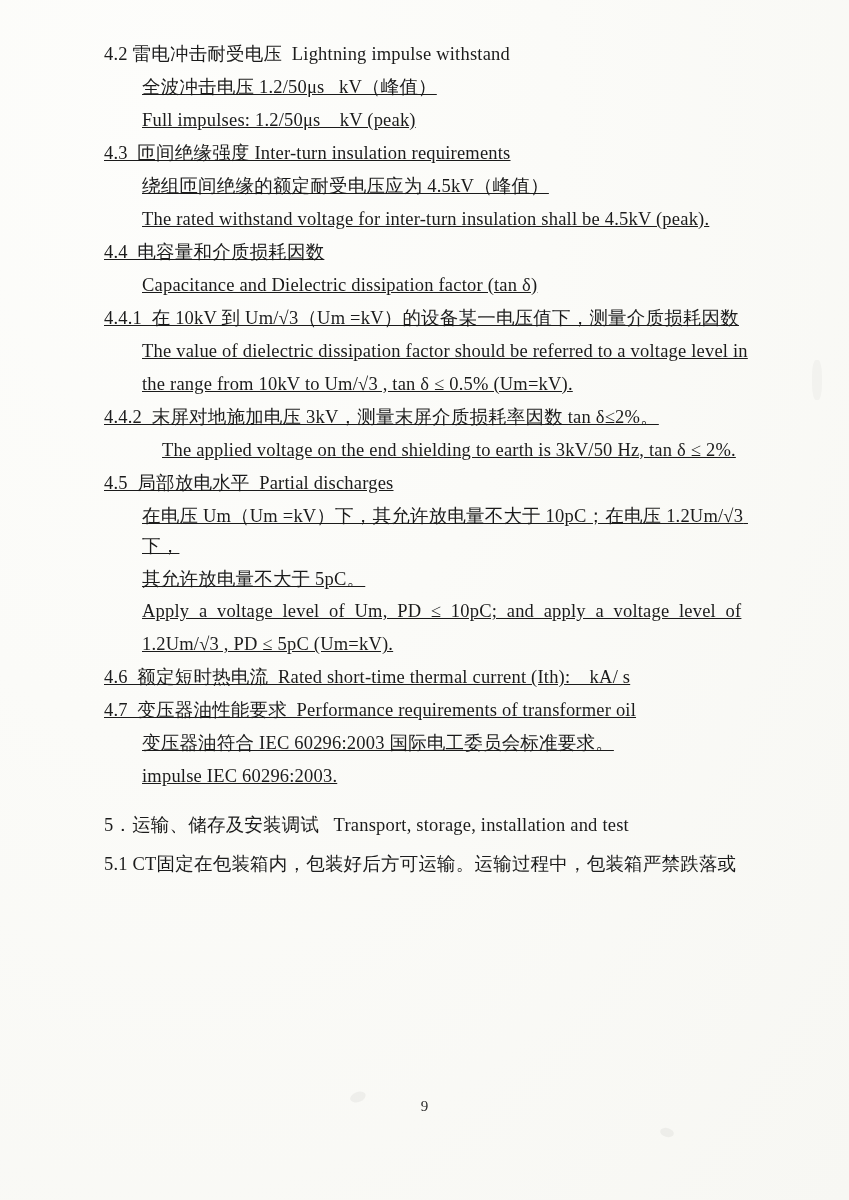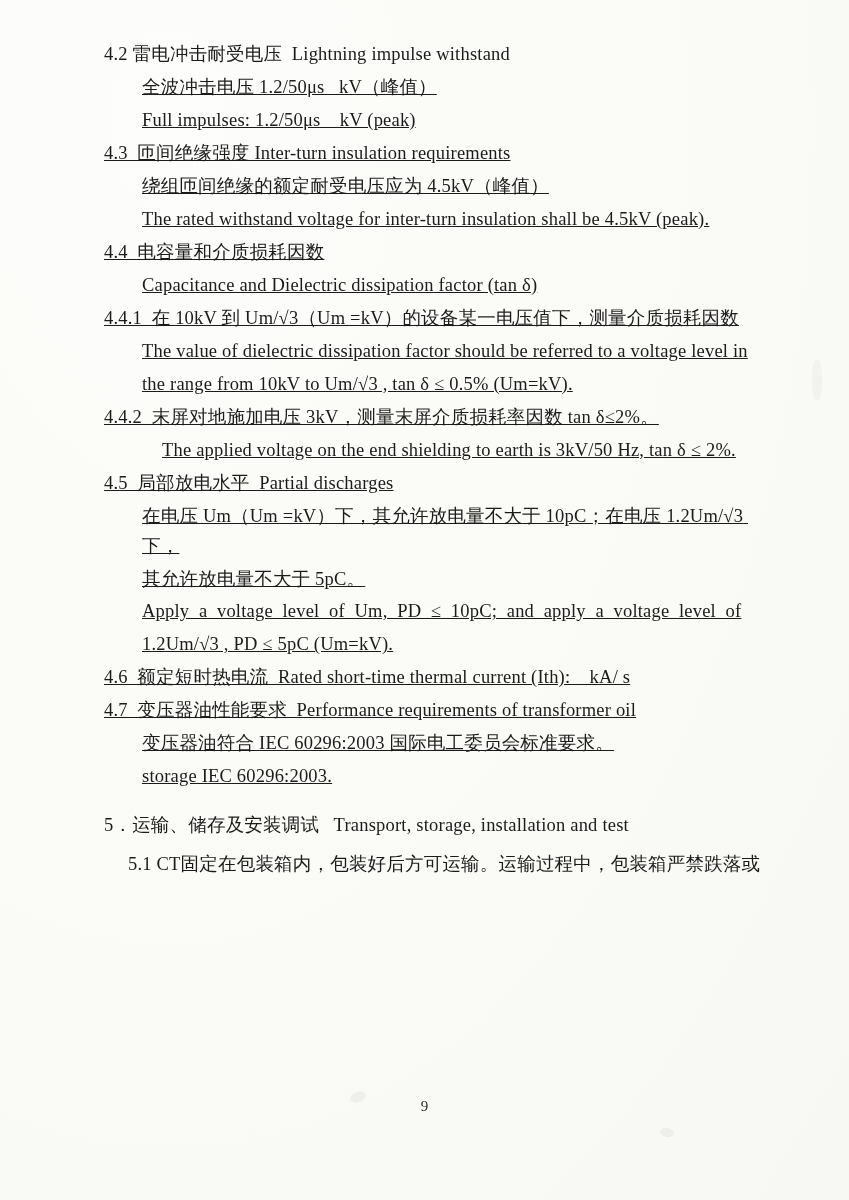--- a/index.html
+++ b/index.html
@@ -30,21 +30,21 @@
   }
   .line {
     font-size: 18.5px;
     line-height: 1.62;
     white-space: pre-wrap;
     letter-spacing: 0.2px;
   }
   .indent1 { margin-left: 38px; }
   .indent2 { margin-left: 58px; }
   .gap-s { margin-top: 3px; text-decoration: underline; }
-  .gap-m { margin-top: 9px; margin-left: 24px; }
+  .gap-m { margin-top: 9px; }
   .gap-l { margin-top: 19px; }
   .footer {
     position: absolute;
     left: 0;
     right: 0;
     top: 1098px;
     text-align: center;
     font-size: 15px;
     color: #2a2a2a;
     font-family: "Liberation Serif", serif;
@@ -87,21 +87,21 @@
     <div class="line gap-s">4.5  局部放电水平  Partial discharges</div>
     <div class="line indent1 gap-s">在电压 Um（Um =kV）下，其允许放电量不大于 10pC；在电压 1.2Um/√3 下，</div>
     <div class="line indent1 gap-s">其允许放电量不大于 5pC。</div>
     <div class="line indent1 gap-s">Apply  a  voltage  level  of  Um,  PD  ≤  10pC;  and  apply  a  voltage  level  of</div>
     <div class="line indent1 gap-s">1.2Um/√3 , PD ≤ 5pC (Um=kV).</div>
 
     <div class="line gap-s">4.6  额定短时热电流  Rated short-time thermal current (Ith):    kA/ s</div>
 
     <div class="line gap-s">4.7  变压器油性能要求  Performance requirements of transformer oil</div>
     <div class="line indent1 gap-s">变压器油符合 IEC 60296:2003 国际电工委员会标准要求。</div>
-    <div class="line indent1 gap-s">storage IEC 60296:2003.</div>
+    <div class="line indent1 gap-s">impulse IEC 60296:2003.</div>
 
     <div class="line gap-l">5．运输、储存及安装调试   Transport, storage, installation and test</div>
     <div class="line gap-m">5.1 CT固定在包装箱内，包装好后方可运输。运输过程中，包装箱严禁跌落或</div>
 
   </div>
 
   <div class="footer">9</div>
 
   <div class="smudge s1"></div>
   <div class="smudge s2"></div>

